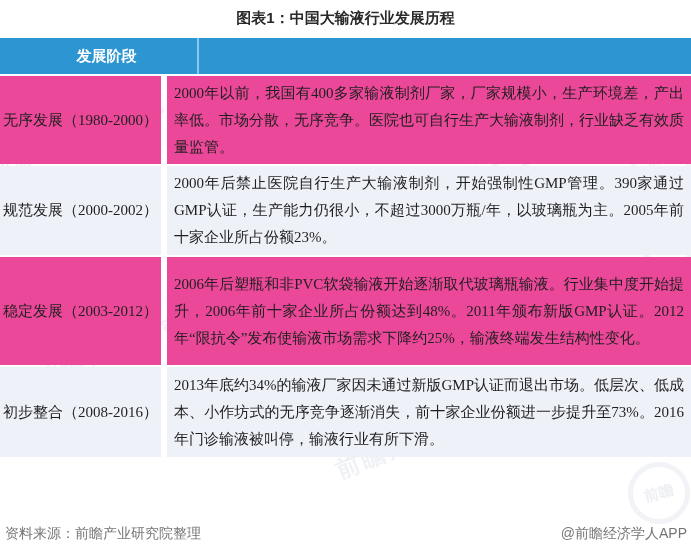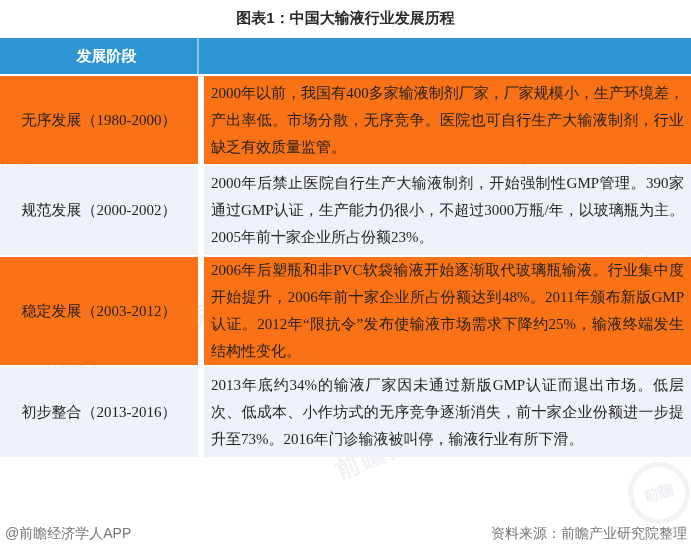--- a/index.html
+++ b/index.html
@@ -67,34 +67,34 @@
   .th-stage { width: 183px; border-right: 2px solid #8cc6ea; }
   .th-detail { flex: 1; }
   .tr { display: flex; margin-top: 2px; }
   .td {
     font-family: "Liberation Serif", "DejaVu Serif", serif;
     font-size: 15px;
     color: #1f1f1f;
     box-sizing: border-box;
   }
   .stage {
-    width: 198px;
+    width: 161px;
     margin-right: 6px;
     display: flex; align-items: center; justify-content: center;
     text-align: center;
     padding: 0 2px;
   }
   .detail {
     flex: 1;
     display: flex; align-items: center;
     line-height: 27px;
     padding: 2px 7px;
     text-align: justify;
   }
-  .row-odd  .td { background: #f97316; }
+  .row-odd  .td { background: #ec4899; }
   .row-even .td { background: #eef1f8; }
   .r1 { height: 88px; }
   .r2 { height: 89px; }
   .r3 { height: 108px; }
   .r4 { height: 90px; }
   .r5 { height: 56px; }
   .fig-footer {
     display: flex;
     justify-content: space-between;
     align-items: flex-start;
@@ -138,28 +138,28 @@
         <div class="td stage">规范发展（2000-2002）</div>
         <div class="td detail">2000年后禁止医院自行生产大输液制剂，开始强制性GMP管理。390家通过GMP认证，生产能力仍很小，不超过3000万瓶/年，以玻璃瓶为主。2005年前十家企业所占份额23%。</div>
       </div>
 
       <div class="tr row-odd r3">
         <div class="td stage">稳定发展（2003-2012）</div>
         <div class="td detail">2006年后塑瓶和非PVC软袋输液开始逐渐取代玻璃瓶输液。行业集中度开始提升，2006年前十家企业所占份额达到48%。2011年颁布新版GMP认证。2012年“限抗令”发布使输液市场需求下降约25%，输液终端发生结构性变化。</div>
       </div>
 
       <div class="tr row-even r4">
-        <div class="td stage">初步整合（2013-2016）</div>
+        <div class="td stage">初步整合（2008-2016）</div>
         <div class="td detail">2013年底约34%的输液厂家因未通过新版GMP认证而退出市场。低层次、低成本、小作坊式的无序竞争逐渐消失，前十家企业份额进一步提升至73%。2016年门诊输液被叫停，输液行业有所下滑。</div>
       </div>
 
       <div class="tr row-odd r5">
       </div>
 
     </div>
 
     <div class="fig-footer">
+      <span>资料来源：前瞻产业研究院整理</span>
       <span>@前瞻经济学人APP</span>
-      <span>资料来源：前瞻产业研究院整理</span>
     </div>
 
   </div>
 </div>
 
 </body></html>

